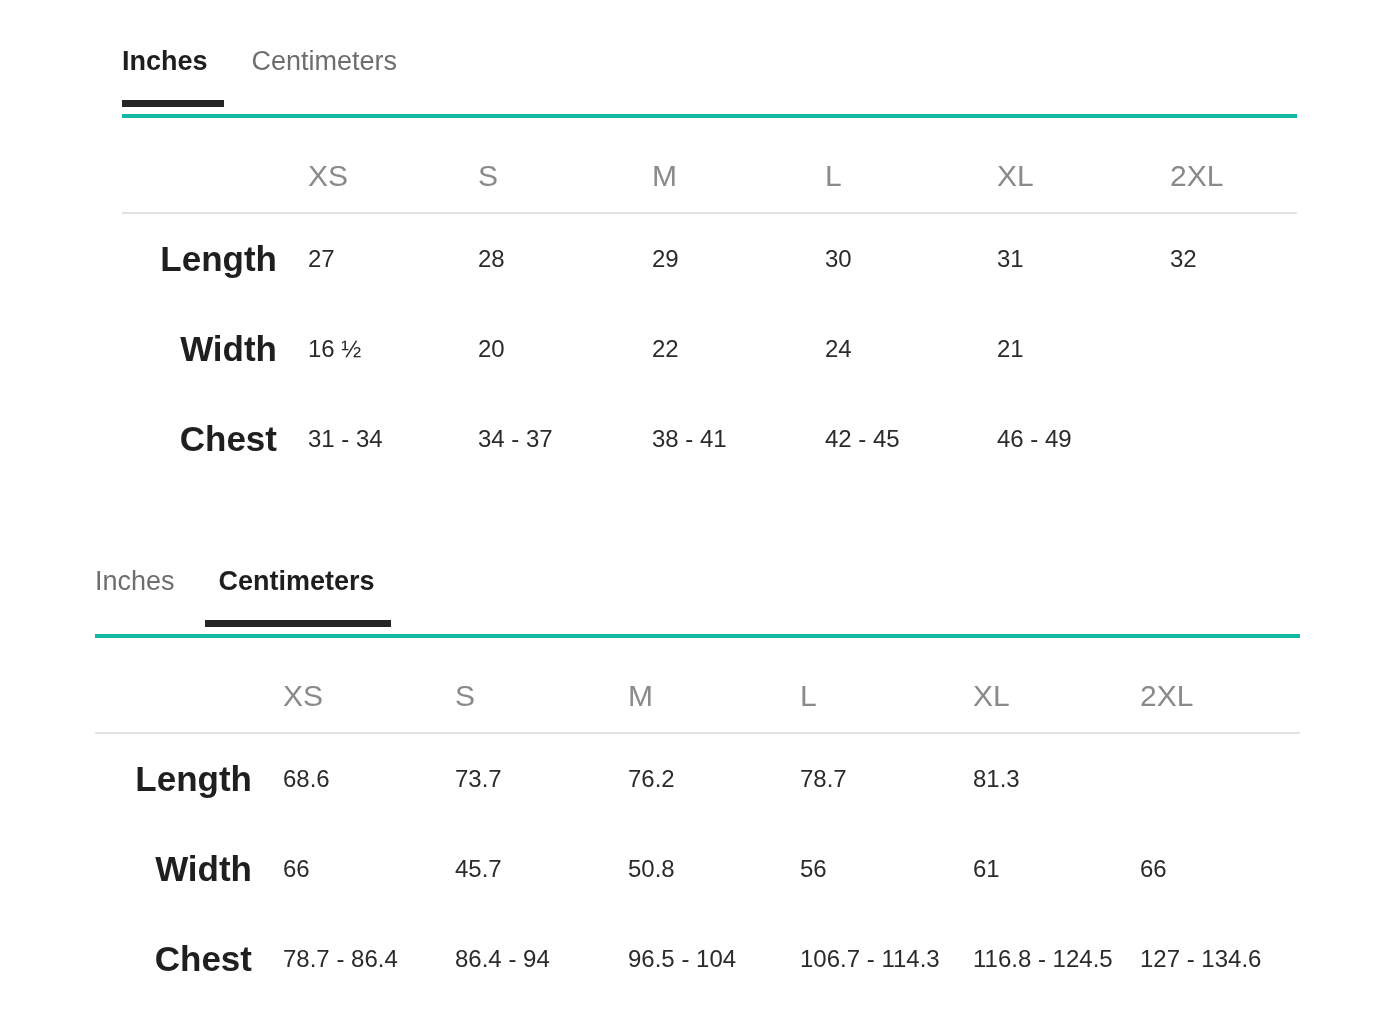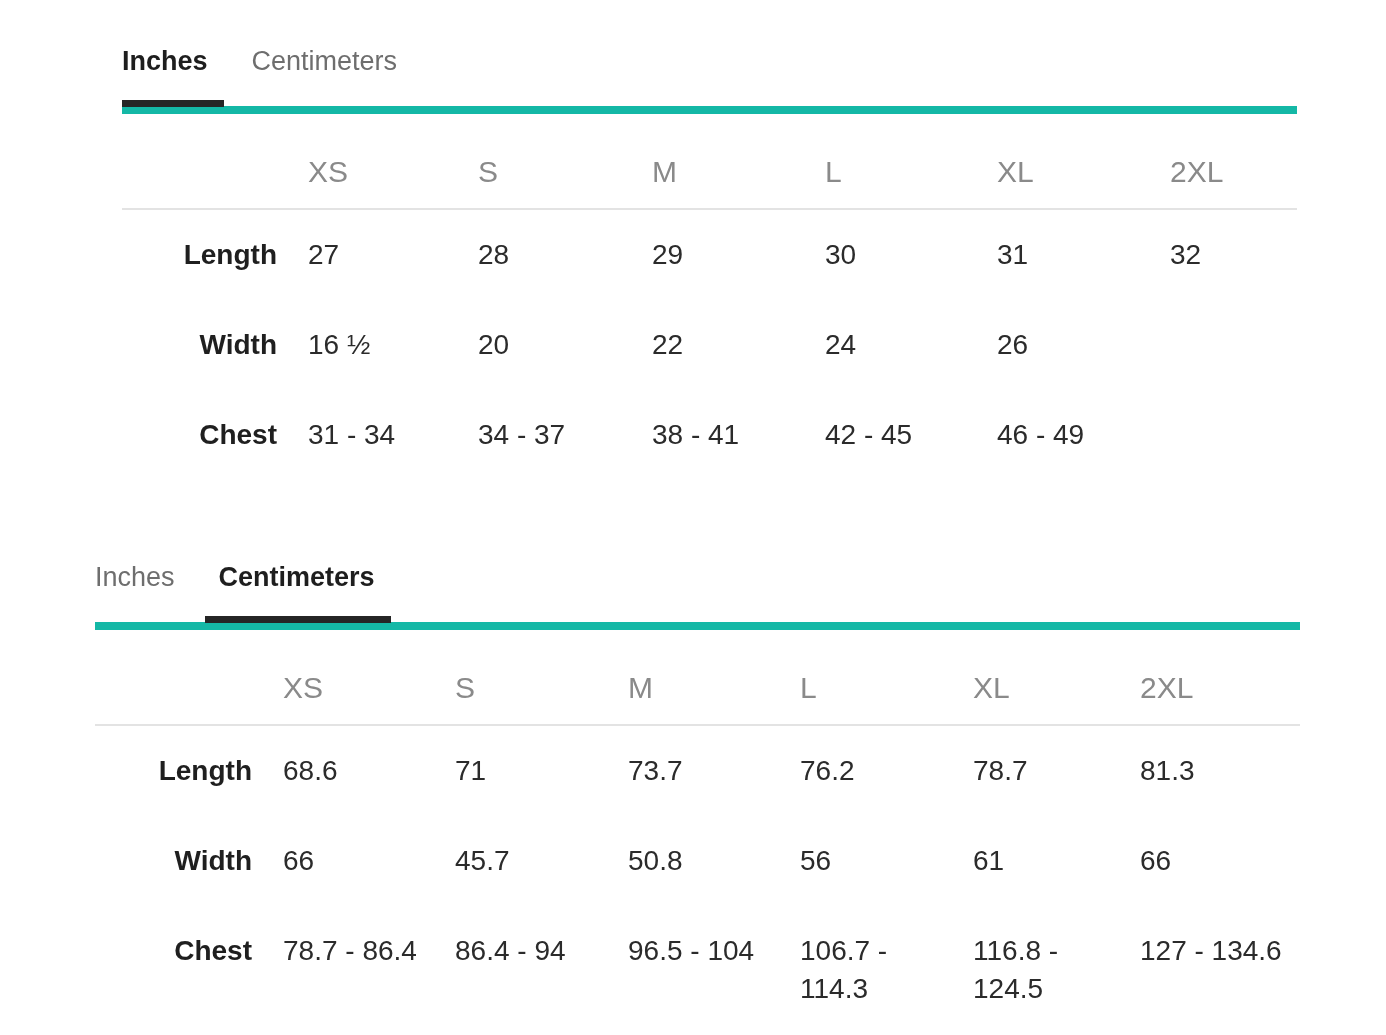--- a/index.html
+++ b/index.html
@@ -14,22 +14,22 @@
   }
 
   .size-section { position: relative; }
   .s1 { margin: 44px 0 0 122px; width: 1175px; }
   .s2 { margin: 80px 0 0 95px;  width: 1205px; }
 
   
   .tabs {
     display: flex;
     align-items: center;
-    padding-bottom: 28px;
-    border-bottom: 8px solid #14b8a6;
+    padding-bottom: 36px;
+    border-bottom: 4px solid #14b8a6;
   }
   .tab {
     position: relative;
     font-size: 27px;
     line-height: 34px;
     color: #6e6e6e;
     font-weight: 400;
     padding: 0 30px 0 14px;
     cursor: pointer;
     white-space: nowrap;
@@ -63,29 +63,29 @@
     font-size: 30px;
     color: #8a8a8a;
     font-weight: 400;
     margin-top: 22px;
   }
 
   .body-row { min-height: 90px; align-items: start; }
   .cell {
     padding-top: 26px;
     padding-right: 16px;
-    font-size: 28px;
+    font-size: 24px;
     line-height: 38px;
     color: #2b2b2b;
   }
   .cell:last-child { white-space: nowrap; padding-right: 0; }
   .row-label {
     text-align: right;
     padding-right: 31px;
-    font-size: 28px;
+    font-size: 35px;
     font-weight: 700;
     color: #1f1f1f;
   }
 </style>
 </head>
 <body>
 
 <section class="size-section s1">
   <div class="tabs">
     <div class="tab active">Inches</div>
@@ -112,21 +112,21 @@
       <div class="cell">31</div>
       <div class="cell">32</div>
     </div>
 
     <div class="grid-row body-row">
       <div class="cell row-label">Width</div>
       <div class="cell">16 ½</div>
       <div class="cell">20</div>
       <div class="cell">22</div>
       <div class="cell">24</div>
-      <div class="cell">26</div>
+      <div class="cell">21</div>
     </div>
 
     <div class="grid-row body-row">
       <div class="cell row-label">Chest</div>
       <div class="cell">31 - 34</div>
       <div class="cell">34 - 37</div>
       <div class="cell">38 - 41</div>
       <div class="cell">42 - 45</div>
       <div class="cell">46 - 49</div>
     </div>
@@ -146,21 +146,20 @@
       <div class="col-head">S</div>
       <div class="col-head">M</div>
       <div class="col-head">L</div>
       <div class="col-head">XL</div>
       <div class="col-head">2XL</div>
     </div>
 
     <div class="grid-row body-row">
       <div class="cell row-label">Length</div>
       <div class="cell">68.6</div>
-      <div class="cell">71</div>
       <div class="cell">73.7</div>
       <div class="cell">76.2</div>
       <div class="cell">78.7</div>
       <div class="cell">81.3</div>
     </div>
 
     <div class="grid-row body-row">
       <div class="cell row-label">Width</div>
       <div class="cell">66</div>
       <div class="cell">45.7</div>

